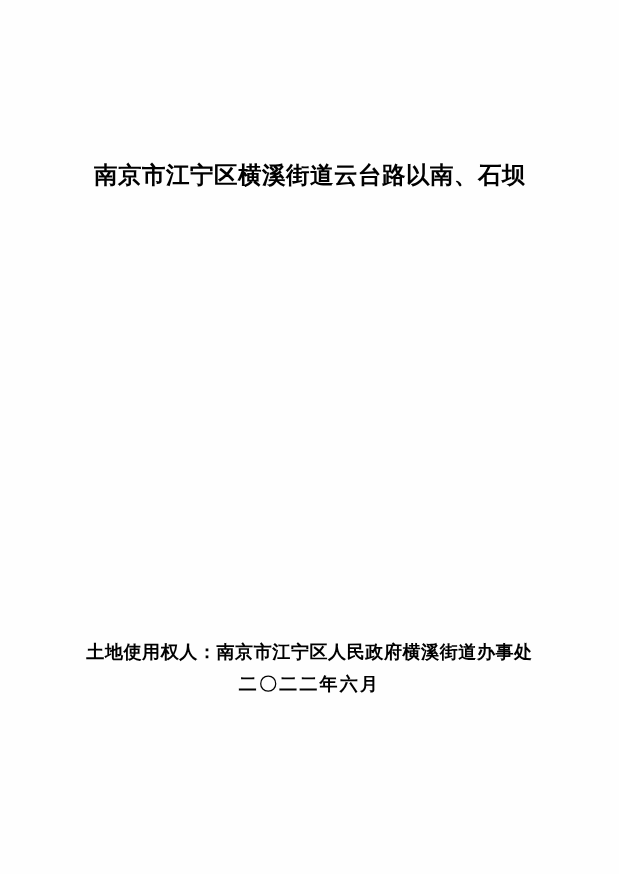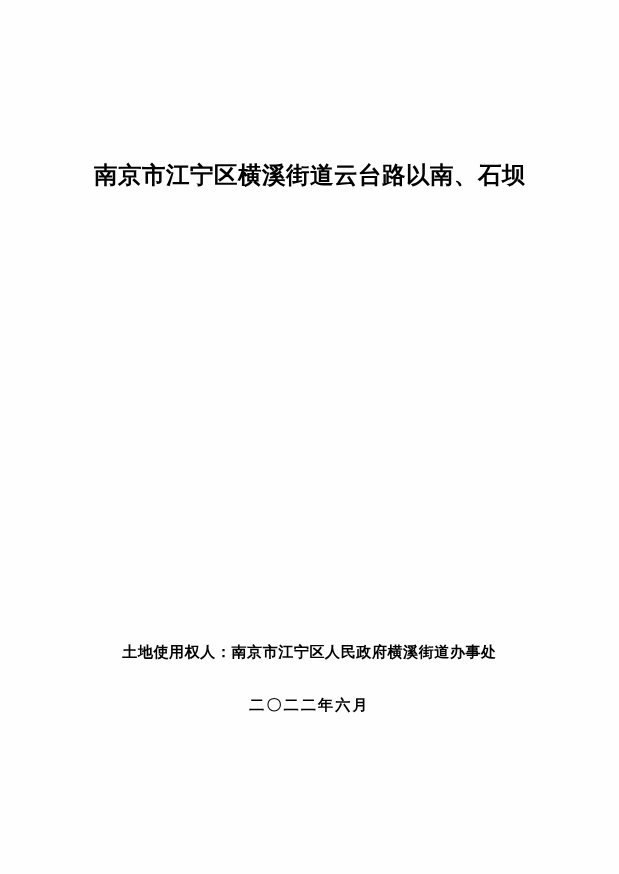--- a/index.html
+++ b/index.html
@@ -47,29 +47,28 @@
     margin-left: 1px;
   }
   .footer-block {
     position: absolute;
     left: 0;
     top: 636px;
     width: 619px;
     text-align: center;
   }
   .footer-line {
-    font-size: 15px;
+    font-size: 18px;
     font-weight: bold;
     line-height: 32px;
     letter-spacing: 0.6px;
     white-space: nowrap;
   }
   .footer-line.date {
     letter-spacing: 2.2px;
-    margin-top: 21px;
   }
 </style>
 </head>
 <body>
 
 <div class="page">
 
   <div class="title-block">
     <div class="title-line l1">南京市江宁区横溪街道云台路以南、石坝</div>
   </div>

